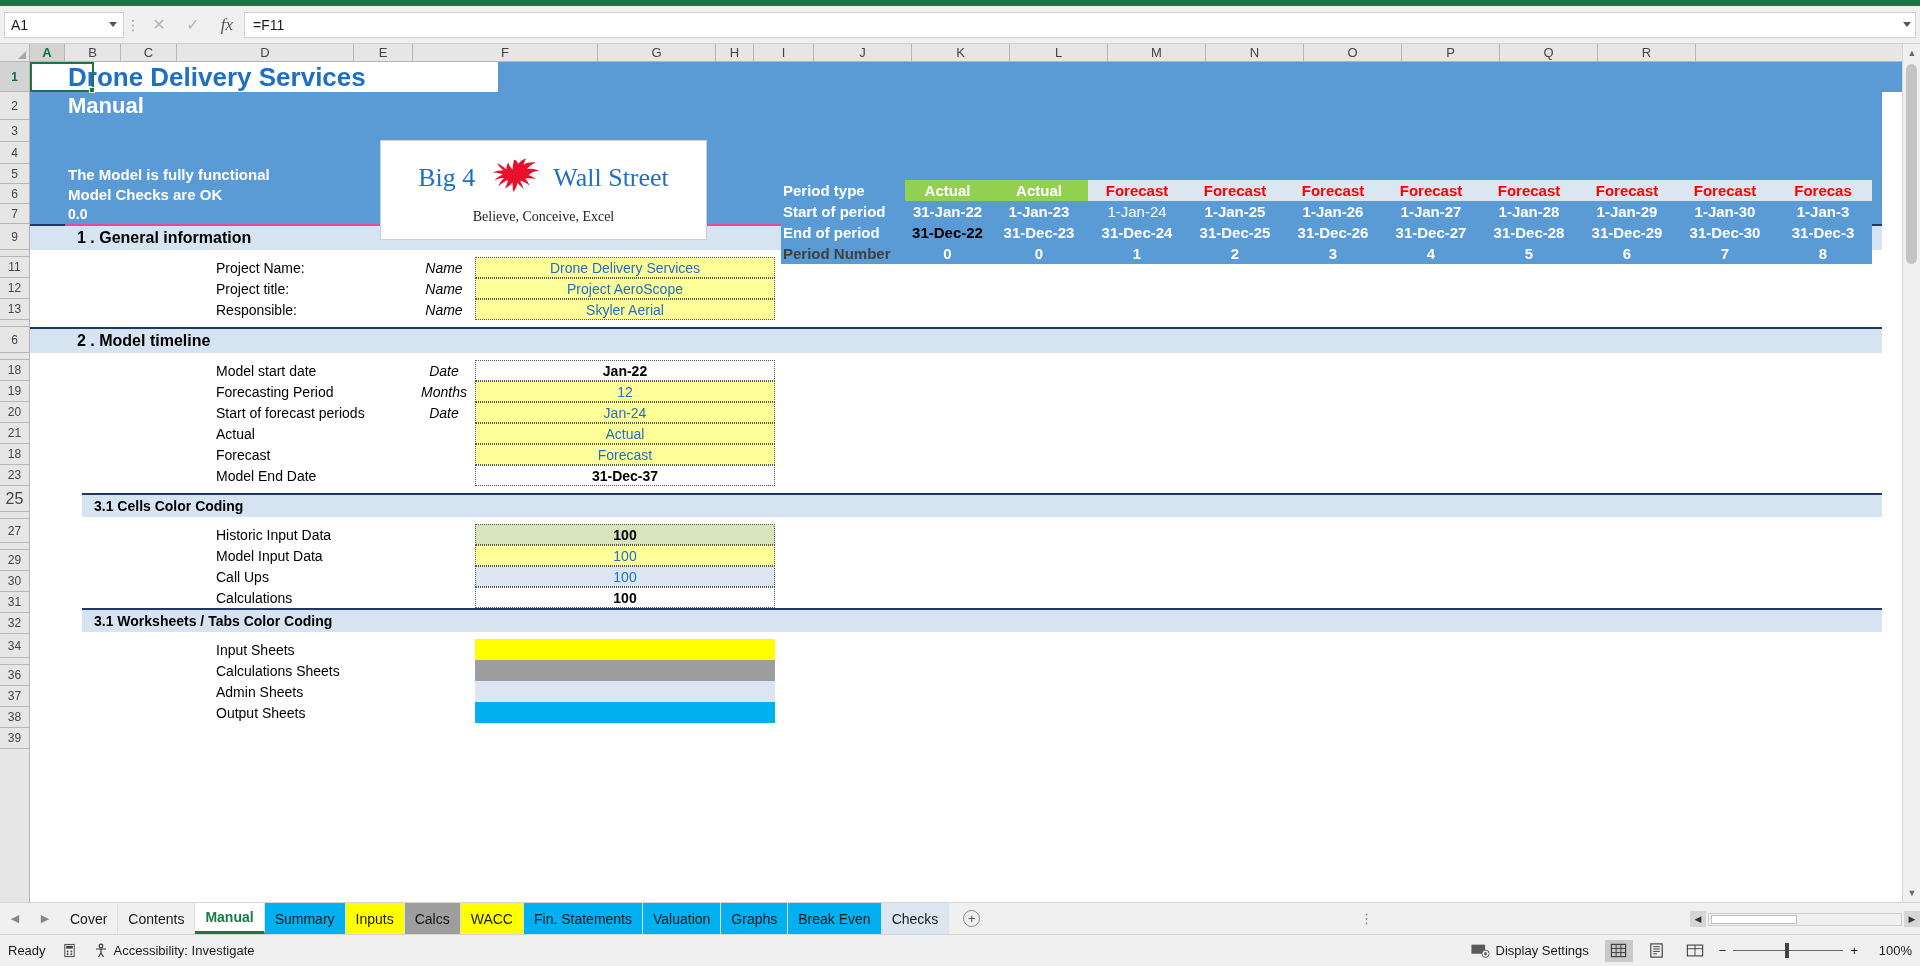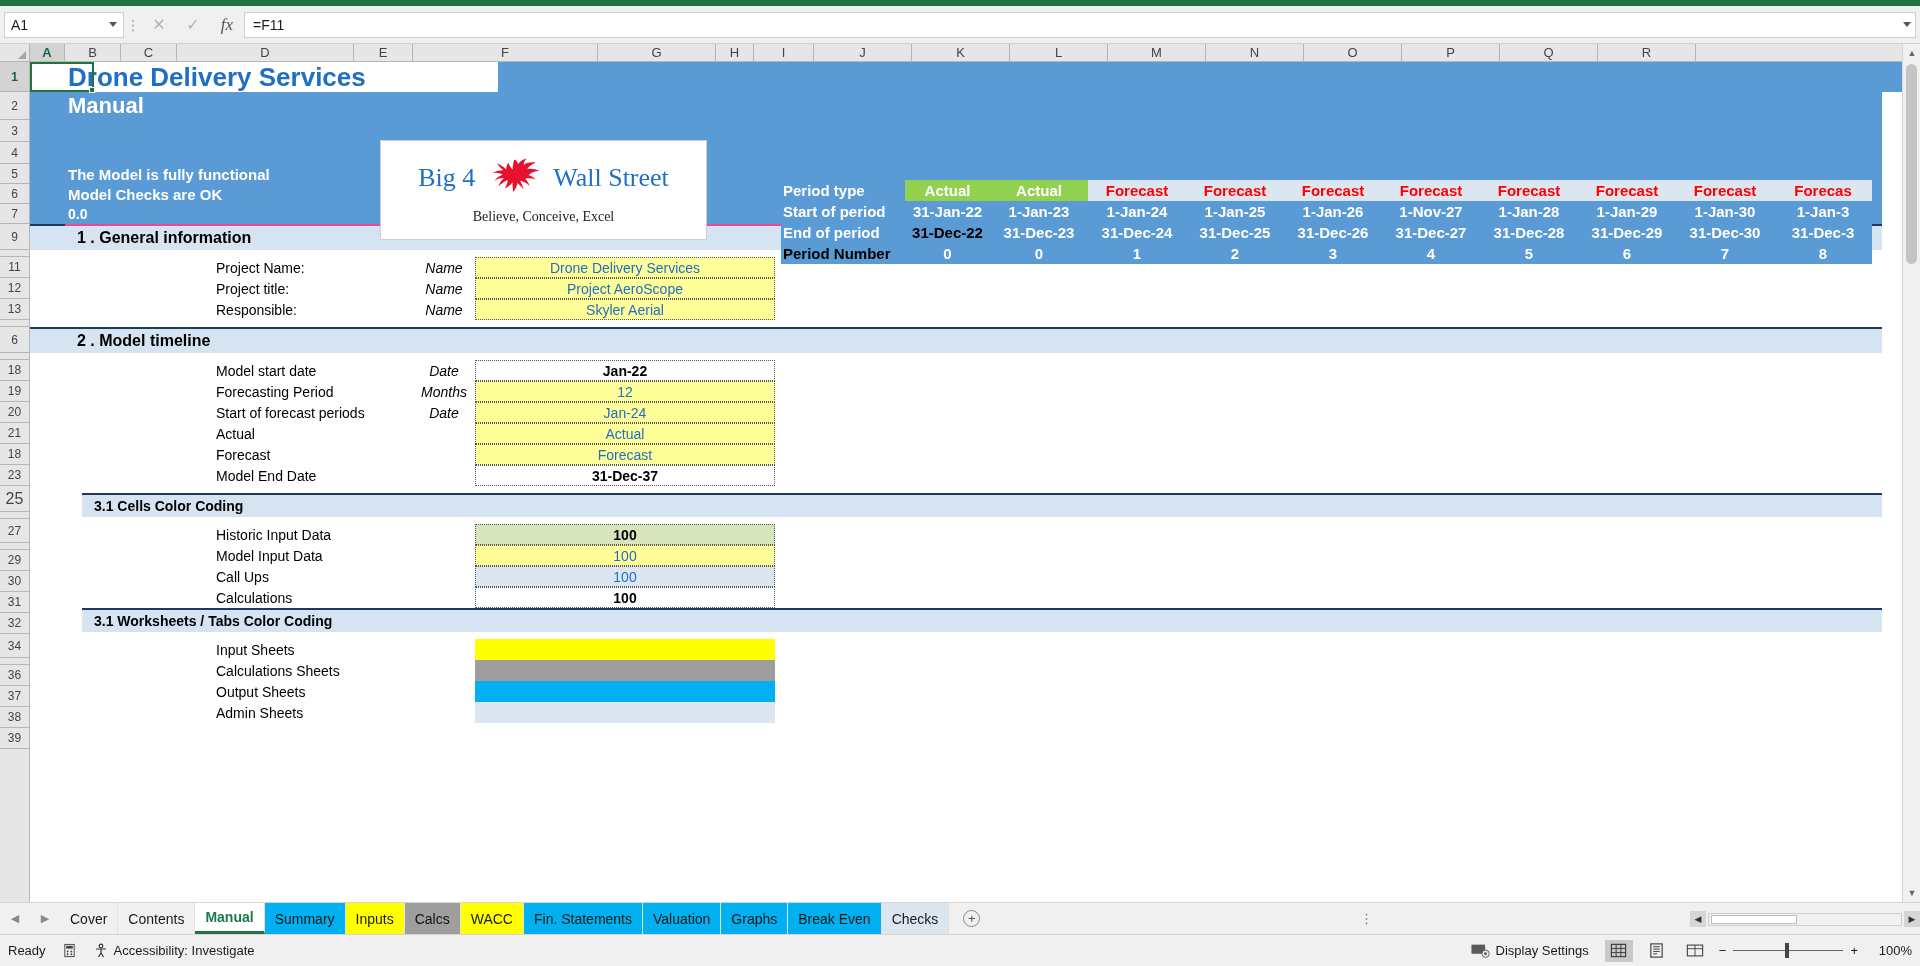--- a/index.html
+++ b/index.html
@@ -424,28 +424,28 @@
         <div class="c fill-white" style="width:1107px"></div>
       </div>
       <div class="r" style="height:21px">
         <div class="c fill-white" style="width:183px"></div>
         <div class="c fill-white t-black lft" style="width:262px">Calculations Sheets</div>
         <div class="c fill-tabgray" style="width:300px"></div>
         <div class="c fill-white" style="width:1107px"></div>
       </div>
       <div class="r" style="height:21px">
         <div class="c fill-white" style="width:183px"></div>
+        <div class="c fill-white t-black lft" style="width:262px">Admin Sheets</div>
+        <div class="c fill-tabpale" style="width:300px"></div>
+        <div class="c fill-white" style="width:1107px"></div>
+      </div>
+      <div class="r" style="height:21px">
+        <div class="c fill-white" style="width:183px"></div>
         <div class="c fill-white t-black lft" style="width:262px">Output Sheets</div>
         <div class="c fill-tabcyan" style="width:300px"></div>
-        <div class="c fill-white" style="width:1107px"></div>
-      </div>
-      <div class="r" style="height:21px">
-        <div class="c fill-white" style="width:183px"></div>
-        <div class="c fill-white t-black lft" style="width:262px">Admin Sheets</div>
-        <div class="c fill-tabpale" style="width:300px"></div>
         <div class="c fill-white" style="width:1107px"></div>
       </div>
 
       <div id="periodtable" style="position:absolute;left:751px;top:118px;">
           <div style="display: flex; height: 21px;">
             <div style="width: 124px; display: flex; align-items: center; font-size: 15px; font-weight: bold; color: rgb(255, 255, 255); background: rgb(91, 155, 213); padding-left: 2px;">Period type</div>
             <div style="width: 85px; display: flex; align-items: center; justify-content: center; font-size: 15px; font-weight: bold; background: rgb(146, 208, 80); color: rgb(255, 255, 255); overflow: hidden; white-space: nowrap;">Actual</div>
             <div style="width: 98px; display: flex; align-items: center; justify-content: center; font-size: 15px; font-weight: bold; background: rgb(146, 208, 80); color: rgb(255, 255, 255); overflow: hidden; white-space: nowrap;">Actual</div>
             <div style="width: 98px; display: flex; align-items: center; justify-content: center; font-size: 15px; font-weight: bold; background: rgb(220, 230, 241); color: rgb(255, 0, 0); overflow: hidden; white-space: nowrap;">Forecast</div>
             <div style="width: 98px; display: flex; align-items: center; justify-content: center; font-size: 15px; font-weight: bold; background: rgb(220, 230, 241); color: rgb(255, 0, 0); overflow: hidden; white-space: nowrap;">Forecast</div>
@@ -453,44 +453,44 @@
             <div style="width: 98px; display: flex; align-items: center; justify-content: center; font-size: 15px; font-weight: bold; background: rgb(220, 230, 241); color: rgb(255, 0, 0); overflow: hidden; white-space: nowrap;">Forecast</div>
             <div style="width: 98px; display: flex; align-items: center; justify-content: center; font-size: 15px; font-weight: bold; background: rgb(220, 230, 241); color: rgb(255, 0, 0); overflow: hidden; white-space: nowrap;">Forecast</div>
             <div style="width: 98px; display: flex; align-items: center; justify-content: center; font-size: 15px; font-weight: bold; background: rgb(220, 230, 241); color: rgb(255, 0, 0); overflow: hidden; white-space: nowrap;">Forecast</div>
             <div style="width: 98px; display: flex; align-items: center; justify-content: center; font-size: 15px; font-weight: bold; background: rgb(220, 230, 241); color: rgb(255, 0, 0); overflow: hidden; white-space: nowrap;">Forecast</div>
             <div style="width: 98px; display: flex; align-items: center; justify-content: center; font-size: 15px; font-weight: bold; background: rgb(220, 230, 241); color: rgb(255, 0, 0); overflow: hidden; white-space: nowrap;">Forecas</div>
           </div>
           <div style="display: flex; height: 21px;">
             <div style="width: 124px; display: flex; align-items: center; font-size: 15px; font-weight: bold; color: rgb(255, 255, 255); background: rgb(91, 155, 213); padding-left: 2px;">Start of period</div>
             <div style="width: 85px; display: flex; align-items: center; justify-content: center; font-size: 15px; font-weight: bold; background: rgb(91, 155, 213); color: rgb(255, 255, 255); overflow: hidden; white-space: nowrap;">31-Jan-22</div>
             <div style="width: 98px; display: flex; align-items: center; justify-content: center; font-size: 15px; font-weight: bold; background: rgb(91, 155, 213); color: rgb(255, 255, 255); overflow: hidden; white-space: nowrap;">1-Jan-23</div>
-            <div style="width: 98px; display: flex; align-items: center; justify-content: center; font-size: 15px; font-weight: bold; background: rgb(91, 155, 213); color: rgb(255, 255, 255); overflow: hidden; white-space: nowrap;">1-Jan-24</div>
+            <div style="width: 98px; display: flex; align-items: center; justify-content: center; font-size: 15px; font-weight: normal; background: rgb(91, 155, 213); color: rgb(255, 255, 255); overflow: hidden; white-space: nowrap;">1-Jan-24</div>
             <div style="width: 98px; display: flex; align-items: center; justify-content: center; font-size: 15px; font-weight: bold; background: rgb(91, 155, 213); color: rgb(255, 255, 255); overflow: hidden; white-space: nowrap;">1-Jan-25</div>
             <div style="width: 98px; display: flex; align-items: center; justify-content: center; font-size: 15px; font-weight: bold; background: rgb(91, 155, 213); color: rgb(255, 255, 255); overflow: hidden; white-space: nowrap;">1-Jan-26</div>
-            <div style="width: 98px; display: flex; align-items: center; justify-content: center; font-size: 15px; font-weight: bold; background: rgb(91, 155, 213); color: rgb(255, 255, 255); overflow: hidden; white-space: nowrap;">1-Nov-27</div>
+            <div style="width: 98px; display: flex; align-items: center; justify-content: center; font-size: 15px; font-weight: bold; background: rgb(91, 155, 213); color: rgb(255, 255, 255); overflow: hidden; white-space: nowrap;">1-Jan-27</div>
             <div style="width: 98px; display: flex; align-items: center; justify-content: center; font-size: 15px; font-weight: bold; background: rgb(91, 155, 213); color: rgb(255, 255, 255); overflow: hidden; white-space: nowrap;">1-Jan-28</div>
             <div style="width: 98px; display: flex; align-items: center; justify-content: center; font-size: 15px; font-weight: bold; background: rgb(91, 155, 213); color: rgb(255, 255, 255); overflow: hidden; white-space: nowrap;">1-Jan-29</div>
             <div style="width: 98px; display: flex; align-items: center; justify-content: center; font-size: 15px; font-weight: bold; background: rgb(91, 155, 213); color: rgb(255, 255, 255); overflow: hidden; white-space: nowrap;">1-Jan-30</div>
             <div style="width: 98px; display: flex; align-items: center; justify-content: center; font-size: 15px; font-weight: bold; background: rgb(91, 155, 213); color: rgb(255, 255, 255); overflow: hidden; white-space: nowrap;">1-Jan-3</div>
           </div>
           <div style="display: flex; height: 21px;">
             <div style="width: 124px; display: flex; align-items: center; font-size: 15px; font-weight: bold; color: rgb(255, 255, 255); background: rgb(91, 155, 213); padding-left: 2px;">End of period</div>
             <div style="width: 85px; display: flex; align-items: center; justify-content: center; font-size: 15px; font-weight: bold; background: rgb(91, 155, 213); color: #000000; overflow: hidden; white-space: nowrap;">31-Dec-22</div>
             <div style="width: 98px; display: flex; align-items: center; justify-content: center; font-size: 15px; font-weight: bold; background: rgb(91, 155, 213); color: rgb(255, 255, 255); overflow: hidden; white-space: nowrap;">31-Dec-23</div>
             <div style="width: 98px; display: flex; align-items: center; justify-content: center; font-size: 15px; font-weight: bold; background: rgb(91, 155, 213); color: rgb(255, 255, 255); overflow: hidden; white-space: nowrap;">31-Dec-24</div>
             <div style="width: 98px; display: flex; align-items: center; justify-content: center; font-size: 15px; font-weight: bold; background: rgb(91, 155, 213); color: rgb(255, 255, 255); overflow: hidden; white-space: nowrap;">31-Dec-25</div>
             <div style="width: 98px; display: flex; align-items: center; justify-content: center; font-size: 15px; font-weight: bold; background: rgb(91, 155, 213); color: rgb(255, 255, 255); overflow: hidden; white-space: nowrap;">31-Dec-26</div>
             <div style="width: 98px; display: flex; align-items: center; justify-content: center; font-size: 15px; font-weight: bold; background: rgb(91, 155, 213); color: rgb(255, 255, 255); overflow: hidden; white-space: nowrap;">31-Dec-27</div>
             <div style="width: 98px; display: flex; align-items: center; justify-content: center; font-size: 15px; font-weight: bold; background: rgb(91, 155, 213); color: rgb(255, 255, 255); overflow: hidden; white-space: nowrap;">31-Dec-28</div>
             <div style="width: 98px; display: flex; align-items: center; justify-content: center; font-size: 15px; font-weight: bold; background: rgb(91, 155, 213); color: rgb(255, 255, 255); overflow: hidden; white-space: nowrap;">31-Dec-29</div>
             <div style="width: 98px; display: flex; align-items: center; justify-content: center; font-size: 15px; font-weight: bold; background: rgb(91, 155, 213); color: rgb(255, 255, 255); overflow: hidden; white-space: nowrap;">31-Dec-30</div>
             <div style="width: 98px; display: flex; align-items: center; justify-content: center; font-size: 15px; font-weight: bold; background: rgb(91, 155, 213); color: rgb(255, 255, 255); overflow: hidden; white-space: nowrap;">31-Dec-3</div>
           </div>
           <div style="display: flex; height: 21px;">
-            <div style="width: 124px; display: flex; align-items: center; font-size: 15px; font-weight: bold; color: #000000; background: rgb(91, 155, 213); padding-left: 2px;">Period Number</div>
+            <div style="width: 124px; display: flex; align-items: center; font-size: 15px; font-weight: bold; color: #404040; background: rgb(91, 155, 213); padding-left: 2px;">Period Number</div>
             <div style="width: 85px; display: flex; align-items: center; justify-content: center; font-size: 15px; font-weight: bold; background: rgb(91, 155, 213); color: rgb(255, 255, 255); overflow: hidden; white-space: nowrap;">0</div>
             <div style="width: 98px; display: flex; align-items: center; justify-content: center; font-size: 15px; font-weight: bold; background: rgb(91, 155, 213); color: rgb(255, 255, 255); overflow: hidden; white-space: nowrap;">0</div>
             <div style="width: 98px; display: flex; align-items: center; justify-content: center; font-size: 15px; font-weight: bold; background: rgb(91, 155, 213); color: rgb(255, 255, 255); overflow: hidden; white-space: nowrap;">1</div>
             <div style="width: 98px; display: flex; align-items: center; justify-content: center; font-size: 15px; font-weight: bold; background: rgb(91, 155, 213); color: rgb(255, 255, 255); overflow: hidden; white-space: nowrap;">2</div>
             <div style="width: 98px; display: flex; align-items: center; justify-content: center; font-size: 15px; font-weight: bold; background: rgb(91, 155, 213); color: rgb(255, 255, 255); overflow: hidden; white-space: nowrap;">3</div>
             <div style="width: 98px; display: flex; align-items: center; justify-content: center; font-size: 15px; font-weight: bold; background: rgb(91, 155, 213); color: rgb(255, 255, 255); overflow: hidden; white-space: nowrap;">4</div>
             <div style="width: 98px; display: flex; align-items: center; justify-content: center; font-size: 15px; font-weight: bold; background: rgb(91, 155, 213); color: rgb(255, 255, 255); overflow: hidden; white-space: nowrap;">5</div>
             <div style="width: 98px; display: flex; align-items: center; justify-content: center; font-size: 15px; font-weight: bold; background: rgb(91, 155, 213); color: rgb(255, 255, 255); overflow: hidden; white-space: nowrap;">6</div>
             <div style="width: 98px; display: flex; align-items: center; justify-content: center; font-size: 15px; font-weight: bold; background: rgb(91, 155, 213); color: rgb(255, 255, 255); overflow: hidden; white-space: nowrap;">7</div>
             <div style="width: 98px; display: flex; align-items: center; justify-content: center; font-size: 15px; font-weight: bold; background: rgb(91, 155, 213); color: rgb(255, 255, 255); overflow: hidden; white-space: nowrap;">8</div>

